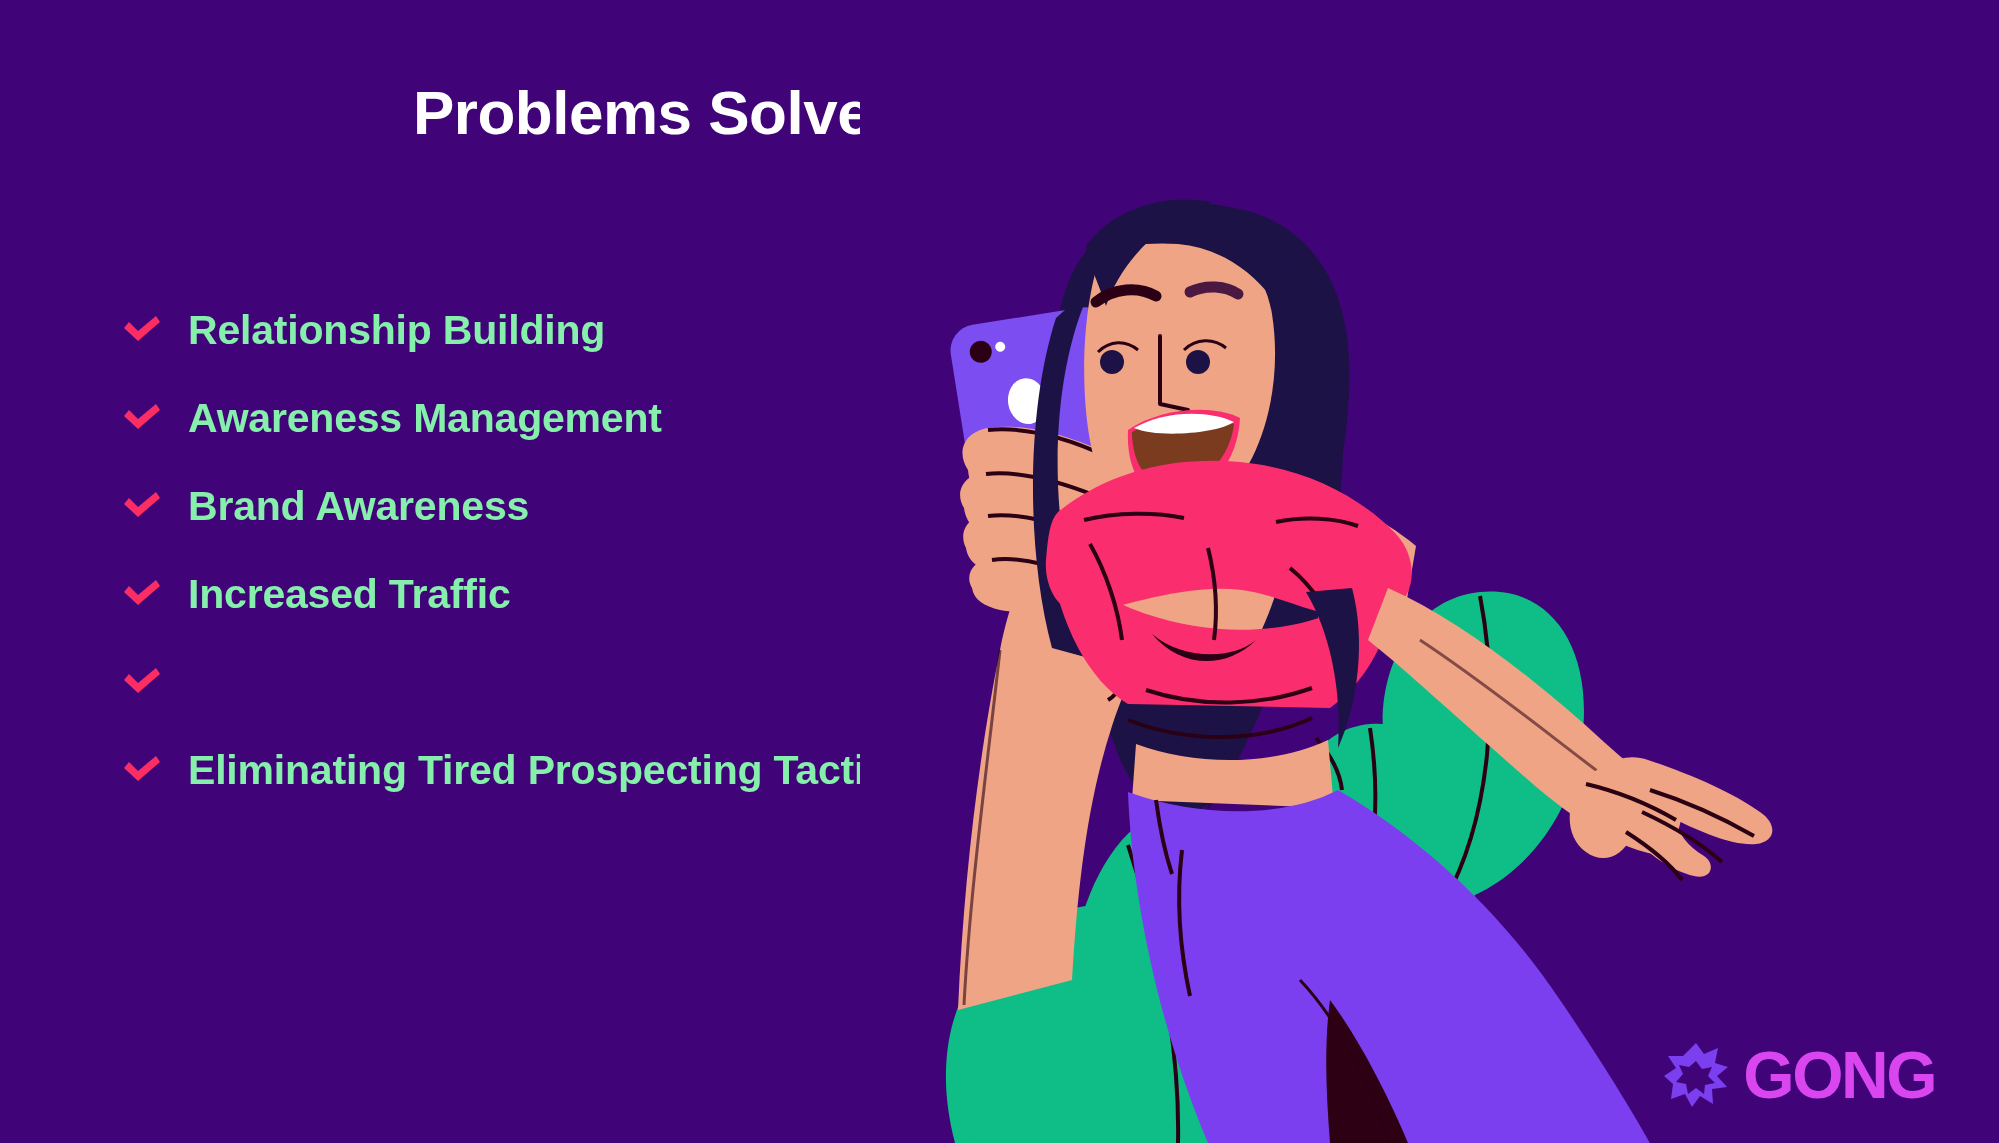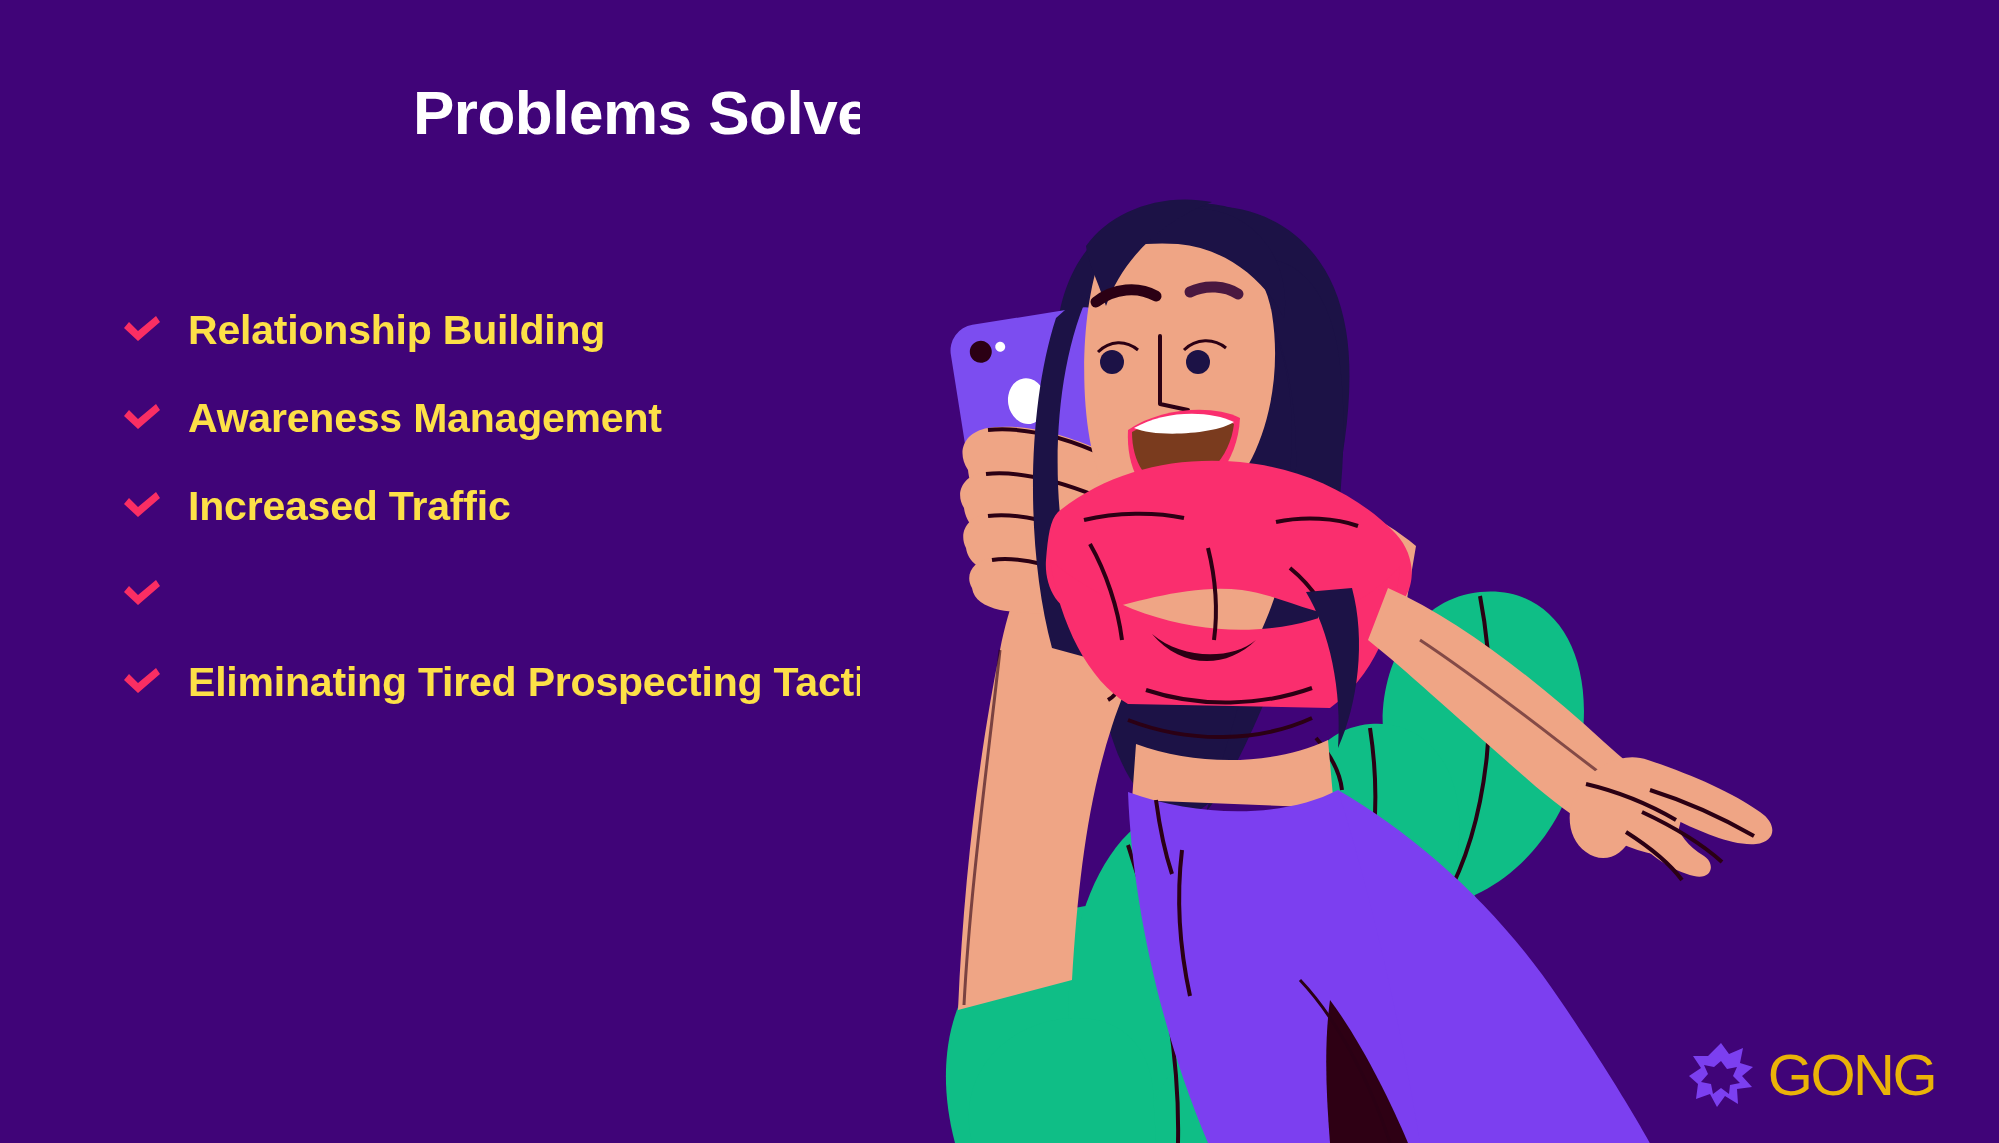--- a/index.html
+++ b/index.html
@@ -43,21 +43,21 @@
     align-items:center;
     height:88px;
   }
   .check-icon {
     flex:0 0 auto;
     width:44px; height:44px;
     margin-right:24px;
     display:block;
   }
   .bullet-label {
-    color:#fde047;
+    color:#86efac;
     font-size:41px;
     font-weight:bold;
     letter-spacing:-0.2px;
     white-space:nowrap;
     line-height:1;
   }
 
   
   #illustration {
     position:absolute;
@@ -69,23 +69,23 @@
   
   #logo {
     position:absolute;
     right:64px; bottom:32px;
     display:flex;
     align-items:center;
     height:72px;
   }
   #logo-mark { width:66px; height:66px; display:block; margin-right:14px; }
   #logo-text {
-    color:#eab308;
-    font-size:58px;
-    font-weight:normal;
+    color:#d946ef;
+    font-size:66px;
+    font-weight:bold;
     letter-spacing:-2.5px;
     line-height:1;
   }
 </style>
 </head>
 <body>
 
 <div id="slide">
 
   <h1 id="title">Problems Solved Through Social Selling</h1>
@@ -99,20 +99,26 @@
       <span class="bullet-label">Relationship Building</span>
     </li>
 
     <li class="bullet-item">
       <svg class="check-icon" viewBox="0 0 44 44">
         <path d="M4 20 L9 14 L18 23 L36 8 L40 14 L18 33 Z" fill="#FA2E63"></path>
       </svg>
       <span class="bullet-label">Awareness Management</span>
     </li>
 
+    <li class="bullet-item">
+      <svg class="check-icon" viewBox="0 0 44 44">
+        <path d="M4 20 L9 14 L18 23 L36 8 L40 14 L18 33 Z" fill="#FA2E63"></path>
+      </svg>
+      <span class="bullet-label">Brand Awareness</span>
+    </li>
 
     <li class="bullet-item">
       <svg class="check-icon" viewBox="0 0 44 44">
         <path d="M4 20 L9 14 L18 23 L36 8 L40 14 L18 33 Z" fill="#FA2E63"></path>
       </svg>
       <span class="bullet-label">Increased Traffic</span>
     </li>
 
     <li class="bullet-item">
       <svg class="check-icon" viewBox="0 0 44 44">

